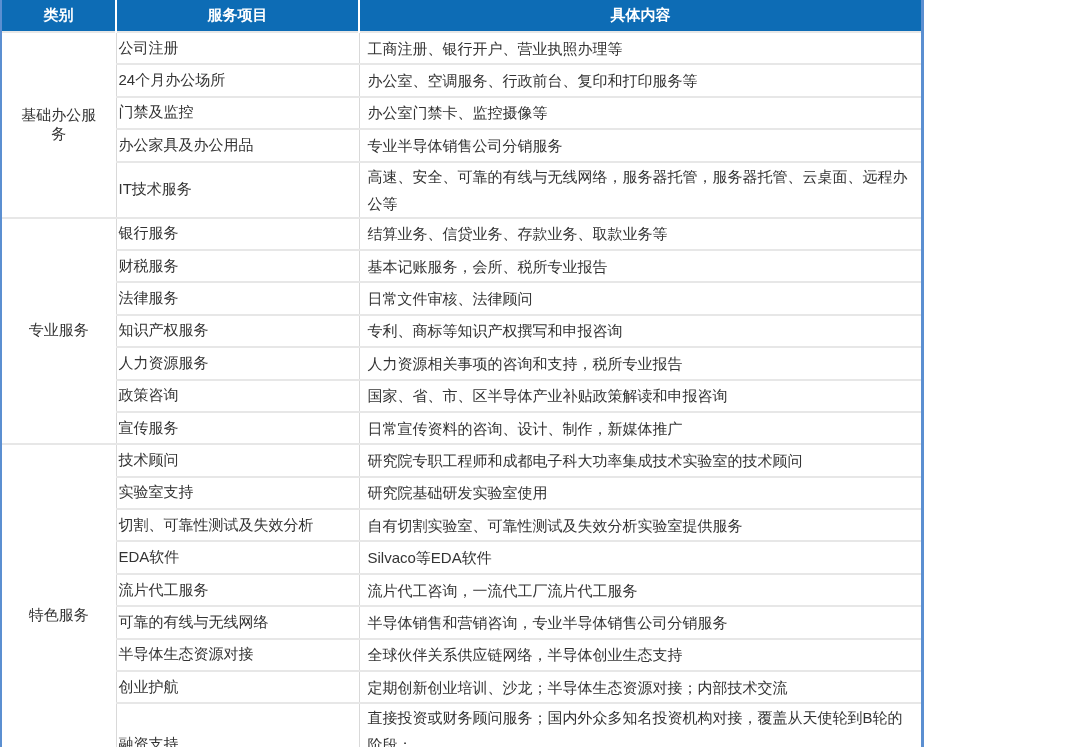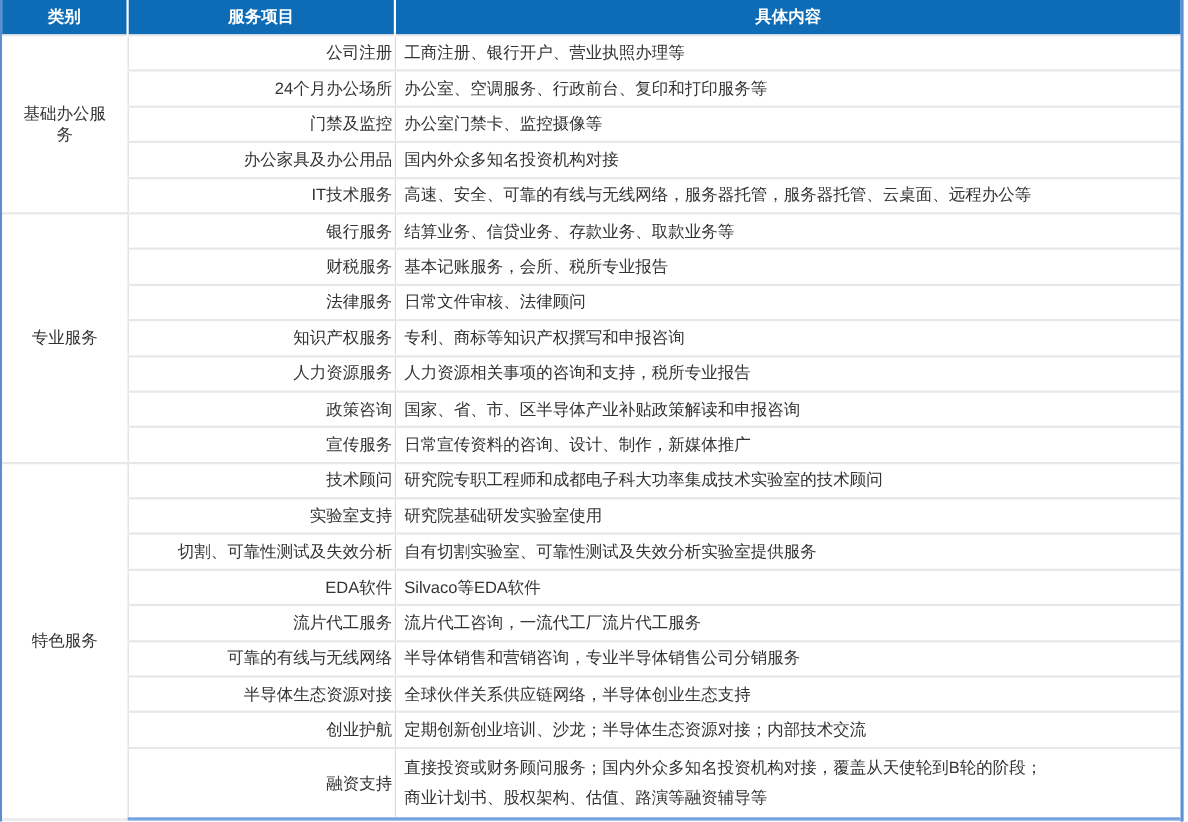--- a/index.html
+++ b/index.html
@@ -11,21 +11,21 @@
     --grid-v:#d9d9d9;
     --text:#333333;
   }
   html,body{margin:0;padding:0;background:#ffffff;}
   body{
     width:1080px;height:747px;overflow:hidden;
     font-family:"Liberation Sans","DejaVu Sans",sans-serif;
   }
   .table-wrap{
     box-sizing:border-box;
-    width:1076px;height:747px;
+    width:924px;height:747px;
     border-left:2px solid var(--outer);
     border-right:3px solid var(--outer);
   }
   table.service-table{
     border-collapse:collapse;
     table-layout:fixed;
     width:100%;
     font-size:15px;
     color:var(--text);
   }
@@ -50,21 +50,21 @@
     vertical-align:middle;
     background:#ffffff;
   }
   td.cat-cell{
     border-right:1px solid var(--grid-v);
     border-bottom:2px solid var(--grid-h);
     text-align:center;
   }
   td.item-cell{
     border-right:1px solid var(--grid-v);
-    text-align:right;
+    text-align:left;
     padding:0 2px;
   }
   td.content-cell{
     text-align:left;
     padding:0 8px;
     white-space:pre-wrap;
     line-height:27px;
   }
   tbody tr:last-child td.item-cell,
   tbody tr:last-child td.content-cell{
@@ -97,21 +97,21 @@
         <tr>
           <td class="item-cell">24个月办公场所</td>
           <td class="content-cell">办公室、空调服务、行政前台、复印和打印服务等</td>
         </tr>
         <tr>
           <td class="item-cell">门禁及监控</td>
           <td class="content-cell">办公室门禁卡、监控摄像等</td>
         </tr>
         <tr>
           <td class="item-cell">办公家具及办公用品</td>
-          <td class="content-cell">国内外众多知名投资机构对接</td>
+          <td class="content-cell">专业半导体销售公司分销服务</td>
         </tr>
         <tr>
           <td class="item-cell">IT技术服务</td>
           <td class="content-cell">高速、安全、可靠的有线与无线网络，服务器托管，服务器托管、云桌面、远程办公等</td>
         </tr>
         <tr>
           <td class="cat-cell" rowspan="7">专业服务</td>
           <td class="item-cell">银行服务</td>
           <td class="content-cell">结算业务、信贷业务、存款业务、取款业务等</td>
         </tr>

